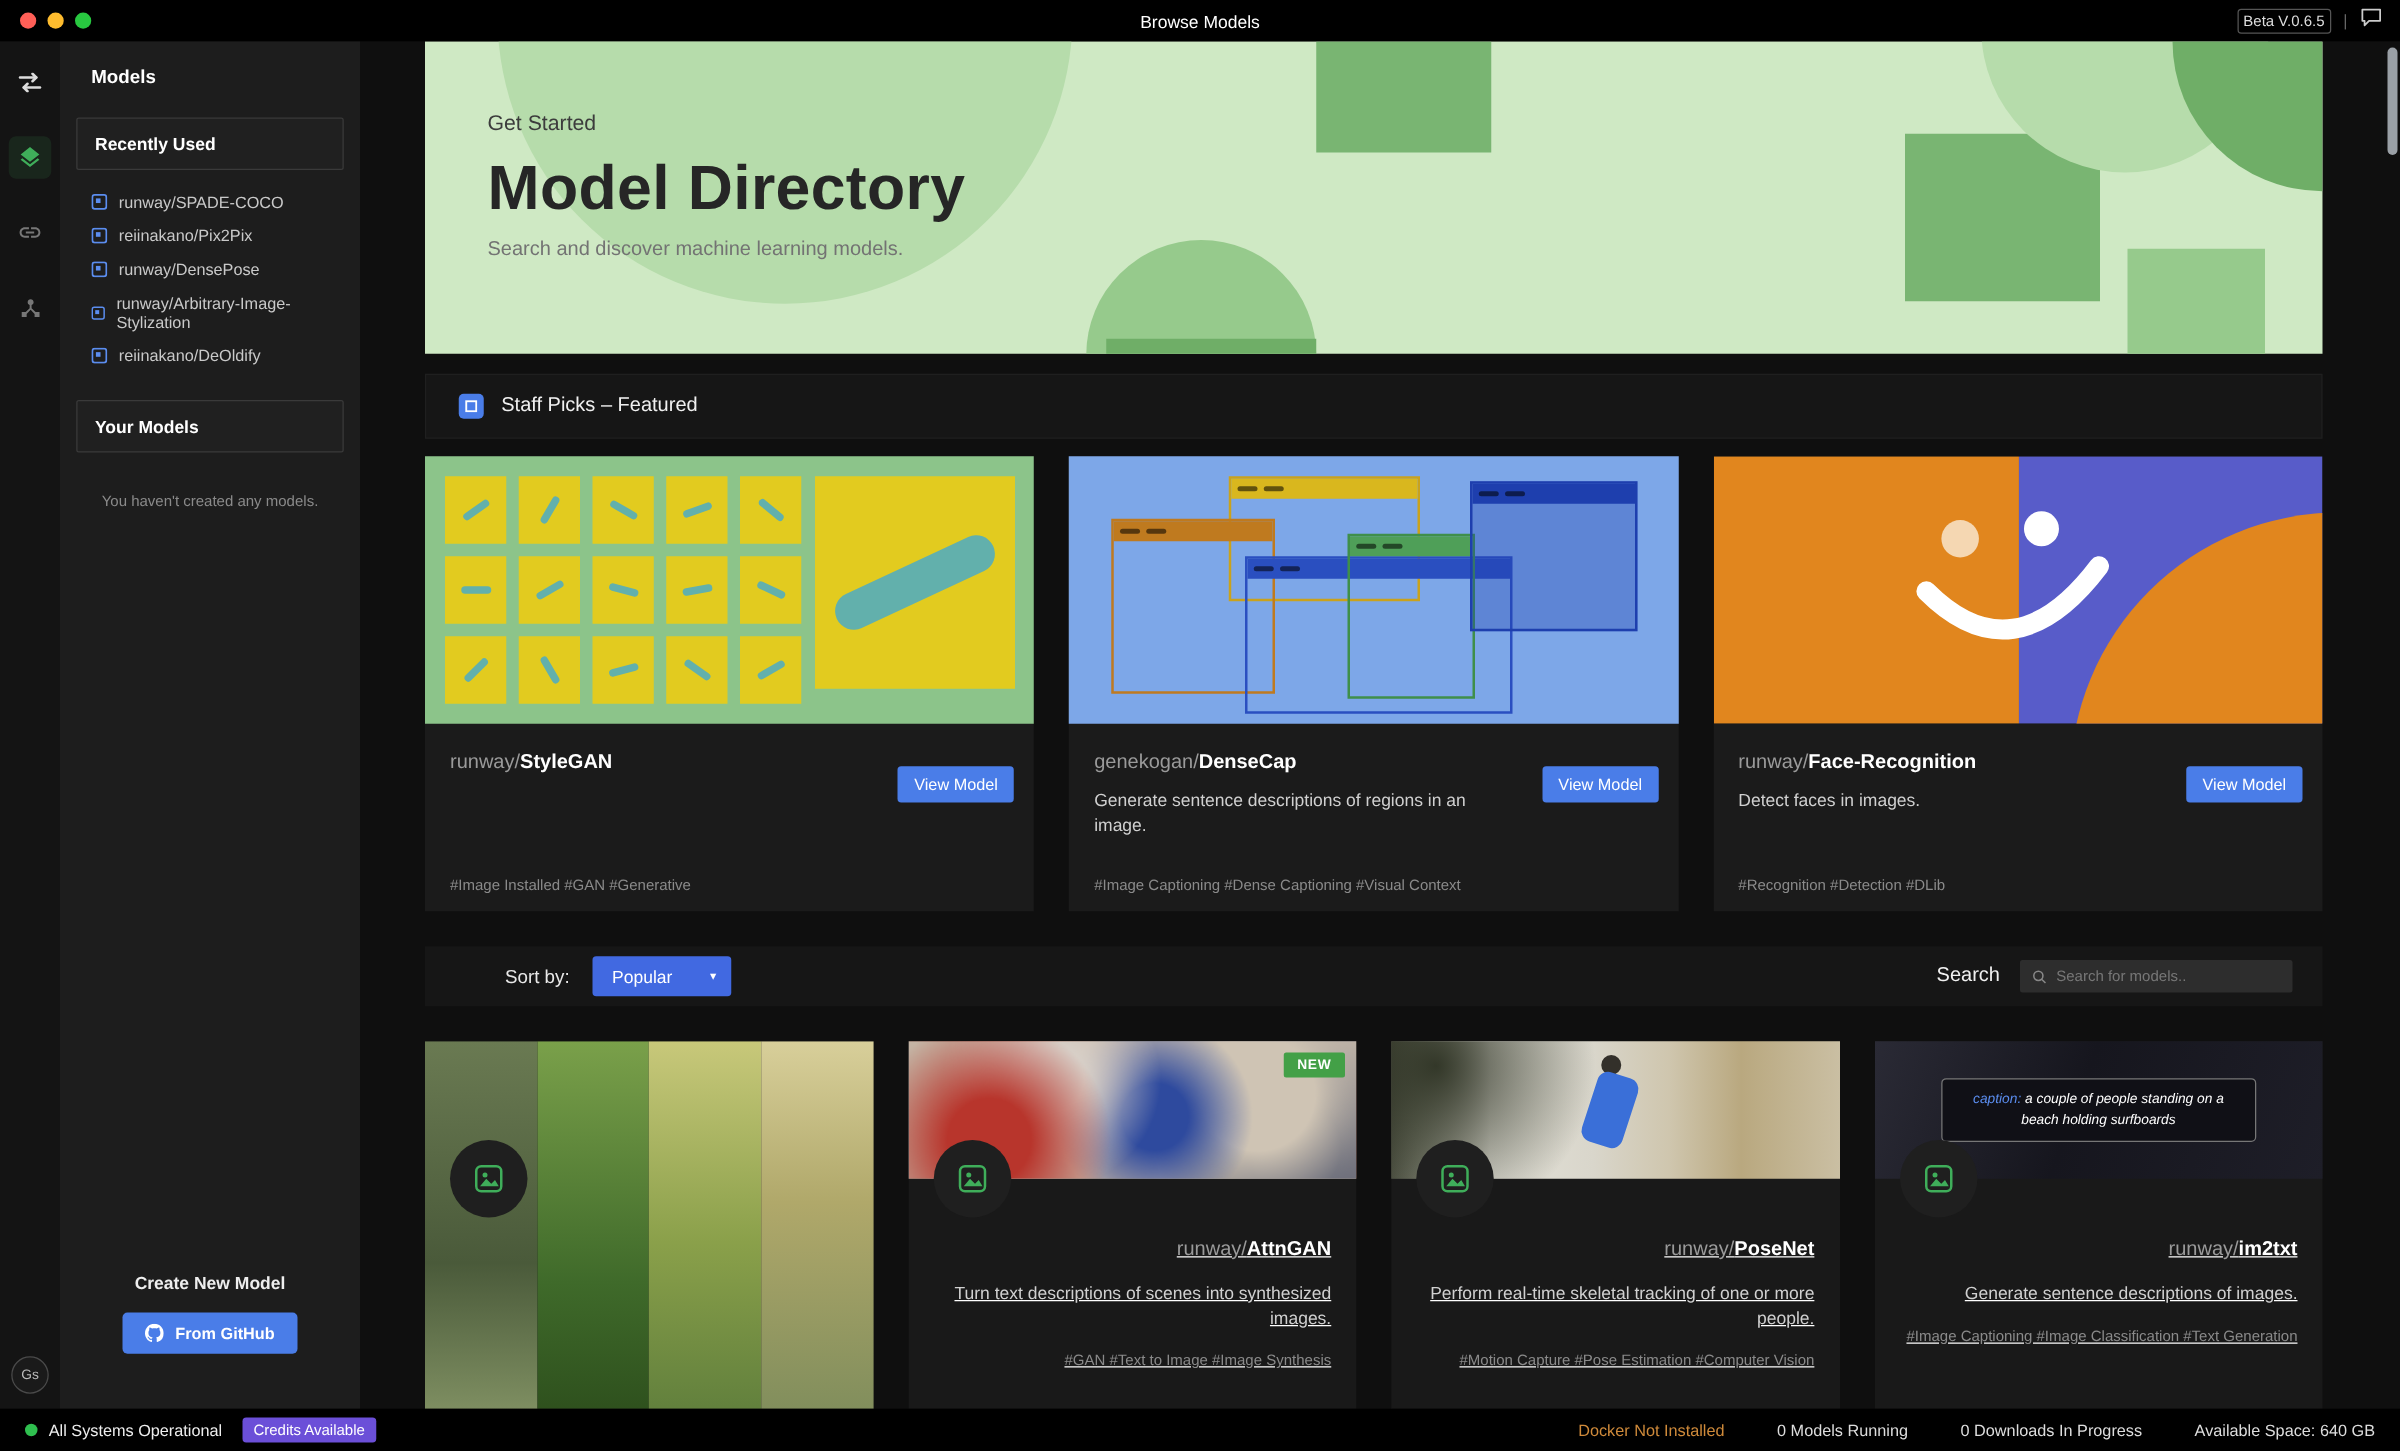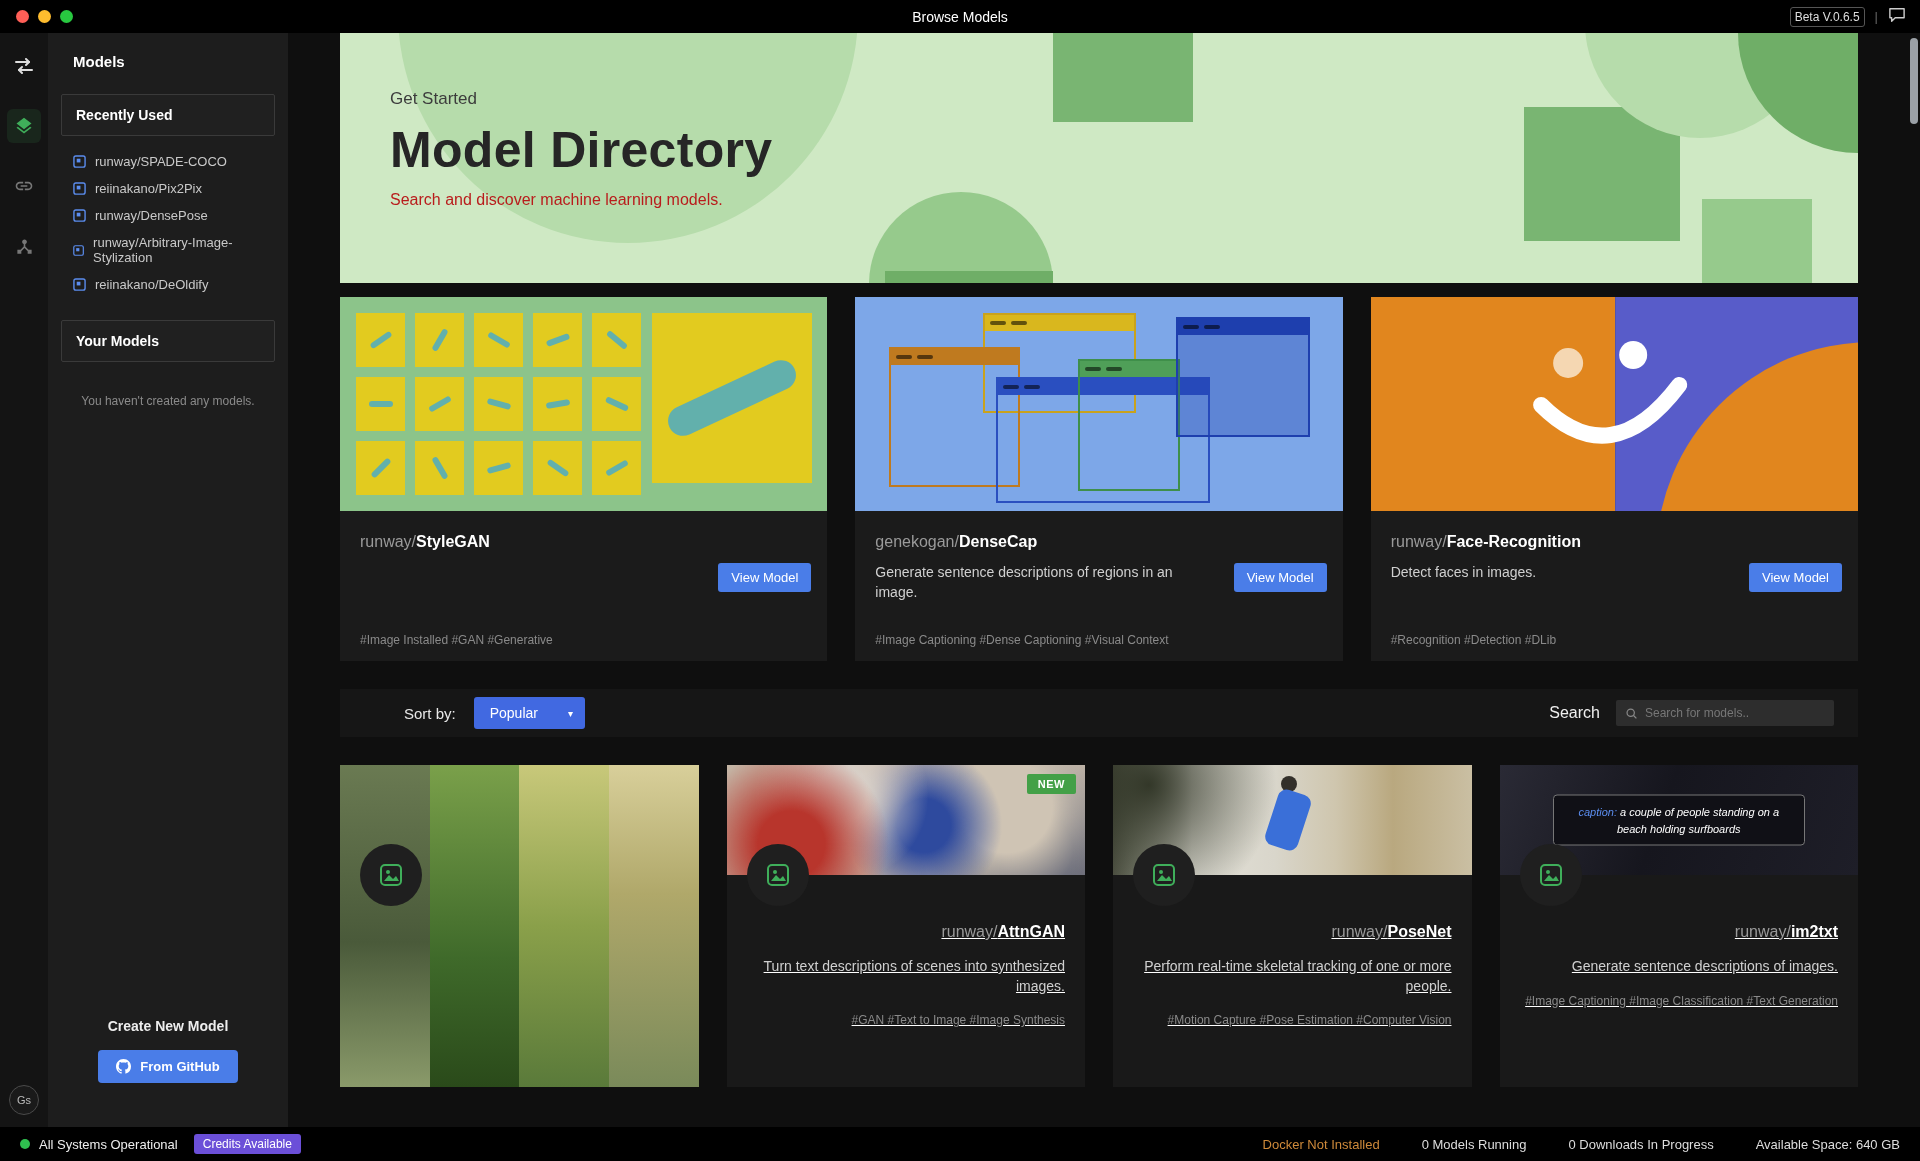--- a/index.html
+++ b/index.html
@@ -57,40 +57,40 @@
   
   .main { position:absolute; top:33px; bottom:34px; left:288px; right:0; background:#0f0f0f; overflow:hidden; }
 
   
   .hero { position:relative; margin:0 62px 0 52px; height:250px; background:#cfe9c4; overflow:hidden; }
   .shape { position:absolute; }
   .shape.circle { border-radius:50%; }
   .hero-text { position:absolute; left:50px; top:56px; z-index:2; }
   .hero-eyebrow { font-size:17px; color:#3c3c3c; margin-bottom:12px; }
   .hero-title { font-size:50px; font-weight:bold; color:#262626; margin-bottom:12px; letter-spacing:0.3px; }
-  .hero-sub { font-size:16px; color:#b91c1c; }
+  .hero-sub { font-size:16px; color:#737373; }
 
   
   .section-bar { margin:16px 62px 0 52px; height:52px; background:#161616; border:1px solid #1f1f1f;
     display:flex; align-items:center; gap:14px; padding:0 26px; }
   .sp-icon { width:20px; height:20px; border-radius:4px; background:#4a7de8;
     display:flex; align-items:center; justify-content:center; flex:none; }
   .section-title { font-size:16px; color:#f0f0f0; }
 
   
   .featured-row { margin:14px 62px 0 52px; display:flex; gap:28px; }
   .fcard { flex:1; background:#1b1b1b; display:flex; flex-direction:column; }
   .fthumb { height:214px; position:relative; overflow:hidden; }
   .finfo { position:relative; flex:1; min-height:150px; padding:22px 20px 14px; }
   .card-title { font-size:16px; }
   .owner { color:#9a9a9a; }
   .name { color:#fff; font-weight:bold; }
   .fdesc { margin-top:12px; font-size:14px; color:#d0d0d0; line-height:1.4; max-width:300px; }
   .ftags { position:absolute; left:20px; bottom:14px; font-size:12px; color:#8a8a8a; }
-  .view-btn { position:absolute; right:16px; top:52px; background:#4a7de8; color:#fff; font-size:13px;
+  .view-btn { position:absolute; right:16px; top:34px; background:#4a7de8; color:#fff; font-size:13px;
     padding:7px 13px; border-radius:3px; border:none; }
 
   
   .art-stylegan { background:#8cc48a; }
   .tile-grid { position:absolute; left:16px; top:16px; display:grid;
     grid-template-columns:repeat(5,49px); grid-auto-rows:54px; gap:10px; }
   .tile { background:#e2cb1f; position:relative; }
   .tile::after { content:""; position:absolute; left:50%; top:50%; width:24px; height:6px; border-radius:3px;
     background:#62b0ac; transform:translate(-50%,-50%) rotate(var(--r,0deg)); }
   .big-tile { position:absolute; left:312px; top:16px; width:160px; height:170px; background:#e2cb1f; }
@@ -283,20 +283,28 @@
       <div class="shape circle" style="left:1245px; top:-125px; width:230px; height:230px; background:#b6dcab;" data-interactable="false"></div>
       <div class="shape" style="left:1362px; top:166px; width:110px; height:92px; background:#96ca8c;" data-interactable="false"></div>
       <div class="shape" style="right:0; top:0; width:120px; height:120px; border-bottom-left-radius:120px; background:#6fae67;" data-interactable="false"></div>
       <div class="hero-text" data-interactable="false">
         <div class="hero-eyebrow" data-interactable="false">Get Started</div>
         <div class="hero-title" data-interactable="false">Model Directory</div>
         <div class="hero-sub" data-interactable="false">Search and discover machine learning models.</div>
       </div>
     </div>
 
+    <div class="section-bar" data-interactable="false">
+      <span class="sp-icon" data-interactable="false">
+        <svg width="10" height="10" viewBox="0 0 10 10">
+            <rect x="1" y="1" width="8" height="8" fill="none" stroke="#fff" stroke-width="1.5"></rect>
+          </svg>
+      </span>
+      <span class="section-title" data-interactable="false">Staff Picks – Featured</span>
+    </div>
 
     <div class="featured-row" data-interactable="false">
 
       <div class="fcard" data-interactable="true">
         <div class="fthumb art-stylegan" data-interactable="false">
           <div class="tile-grid" data-interactable="false">
             <div class="tile" style="--r:-35deg" data-interactable="false"></div>
             <div class="tile" style="--r:-60deg" data-interactable="false"></div>
             <div class="tile" style="--r:30deg" data-interactable="false"></div>
             <div class="tile" style="--r:-20deg" data-interactable="false"></div>

